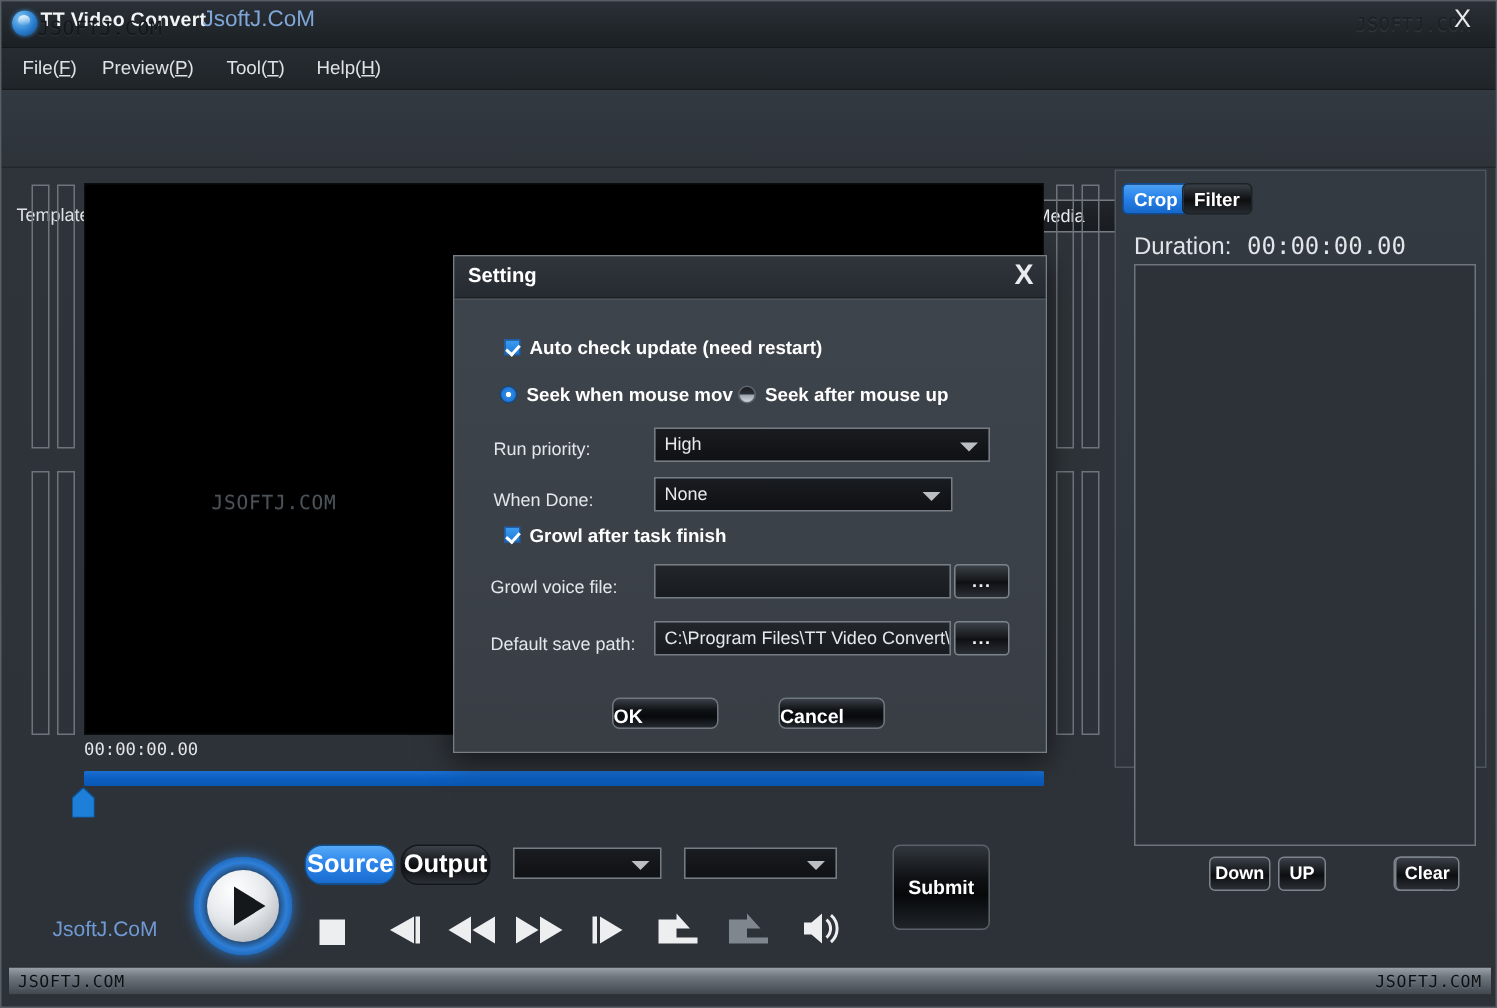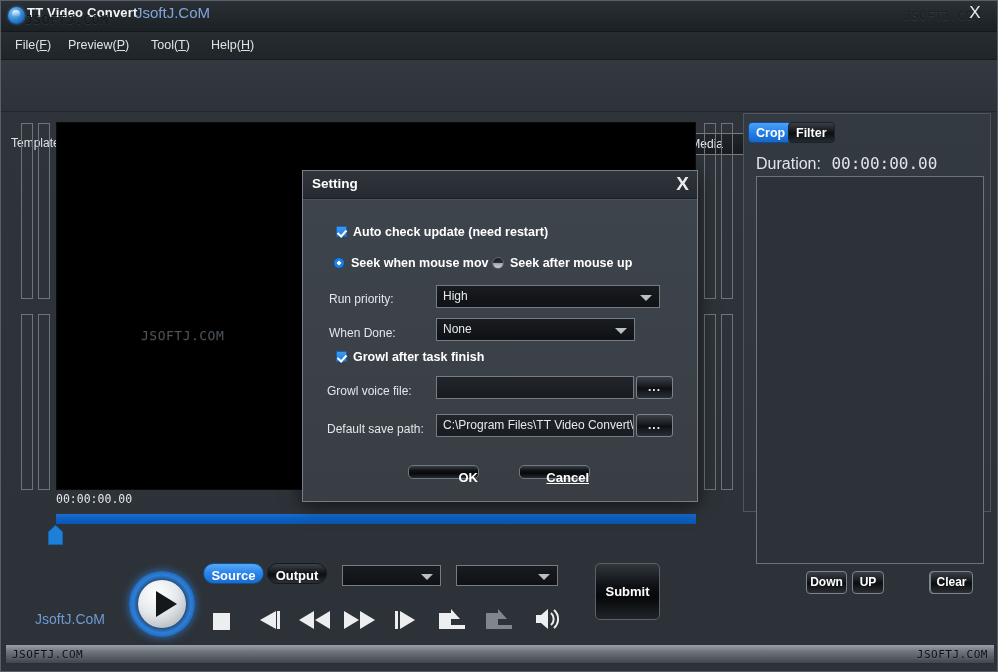--- a/index.html
+++ b/index.html
@@ -204,23 +204,23 @@
     border-radius: 50%;
     background: radial-gradient(circle at 38% 28%, #ffffff 0%, #e6e9ec 45%, #b9bec4 80%, #8e949a 100%);
   }
   #playbtn .tri {
     position: absolute; left: 27px; top: 20px;
     width: 0; height: 0;
     border-top: 13px solid transparent; border-bottom: 13px solid transparent;
     border-left: 21px solid #15181b;
   }
   .pillbtn {
-    position: absolute; top: 562px; height: 21px;
+    position: absolute; top: 562px; height: 27px;
     border-radius: 12px; border: 1px solid #14181c;
-    font-size: 13px; font-weight: bold; color: #fff;
+    font-size: 17px; font-weight: bold; color: #fff;
     text-align: center; line-height: 23px;
     cursor: pointer; white-space: nowrap;
   }
   .pillbtn.on {
     background: linear-gradient(180deg,#56a9f7 0%, #2b84ea 48%, #1a6cce 100%);
     border-color: #11508f;
   }
   .pillbtn.off {
     background: linear-gradient(180deg,#3c4249 0%, #14171a 45%, #0c0e10 55%, #2c3137 100%);
   }
@@ -297,25 +297,25 @@
   .radio.unsel {
     background: linear-gradient(180deg,#1a1d21 0%, #2b3137 48%, #9aa2aa 52%, #d2d7db 100%);
     border: 1px solid #5f666d;
   }
   .radio-label {
     position: absolute; left: 18px; top: 0;
     font-size: 12.5px; font-weight: bold; color: #ffffff; white-space: nowrap;
   }
   .dlg-lbl { position: absolute; font-size: 12px; color: #e3e6ea; white-space: nowrap; }
   .dlg-btn {
-    position: absolute; width: 71px; height: 14px;
+    position: absolute; width: 71px; height: 21px;
     border-radius: 5px; border: 1px solid #70777e;
     background: linear-gradient(180deg,#3a4047 0%, #101316 38%, #07090b 62%, #252a30 100%);
     color: #fff; font-size: 13px; font-weight: bold;
-    text-align: right; line-height: 23px;
+    text-align: left; line-height: 23px;
     cursor: pointer;
   }
   #wm-dialog {
     position: absolute; left: 140px; top: 327px; font-size: 13px;
     color: #4b5258; z-index: 5; pointer-events: none;
   }
 </style>
 </head>
 <body>
 
@@ -510,19 +510,19 @@
       </div>
       <div class="dotbtn" style="left:333px; top:176px; width:37px; height:23px; line-height:21px;">...</div>
 
       <div class="dlg-lbl" style="left:24px; top:222px;">Default save path:</div>
       <div class="textbox" style="left:133px; top:214px; width:198px; height:23px;">
         <span>C:\Program Files\TT Video Convert\Mec</span>
       </div>
       <div class="dotbtn" style="left:333px; top:214px; width:37px; height:23px; line-height:21px;">...</div>
 
       <div class="dlg-btn" style="left:105px; top:265px;">OK</div>
-      <div class="dlg-btn" style="left:216px; top:265px;text-decoration:underline;">Cancel</div>
+      <div class="dlg-btn" style="left:216px; top:265px;">Cancel</div>
     </div>
   </div>
 
   <div id="wm-dialog" class="wm">JSOFTJ.COM</div>
 
 </div>
 
 </body></html>

